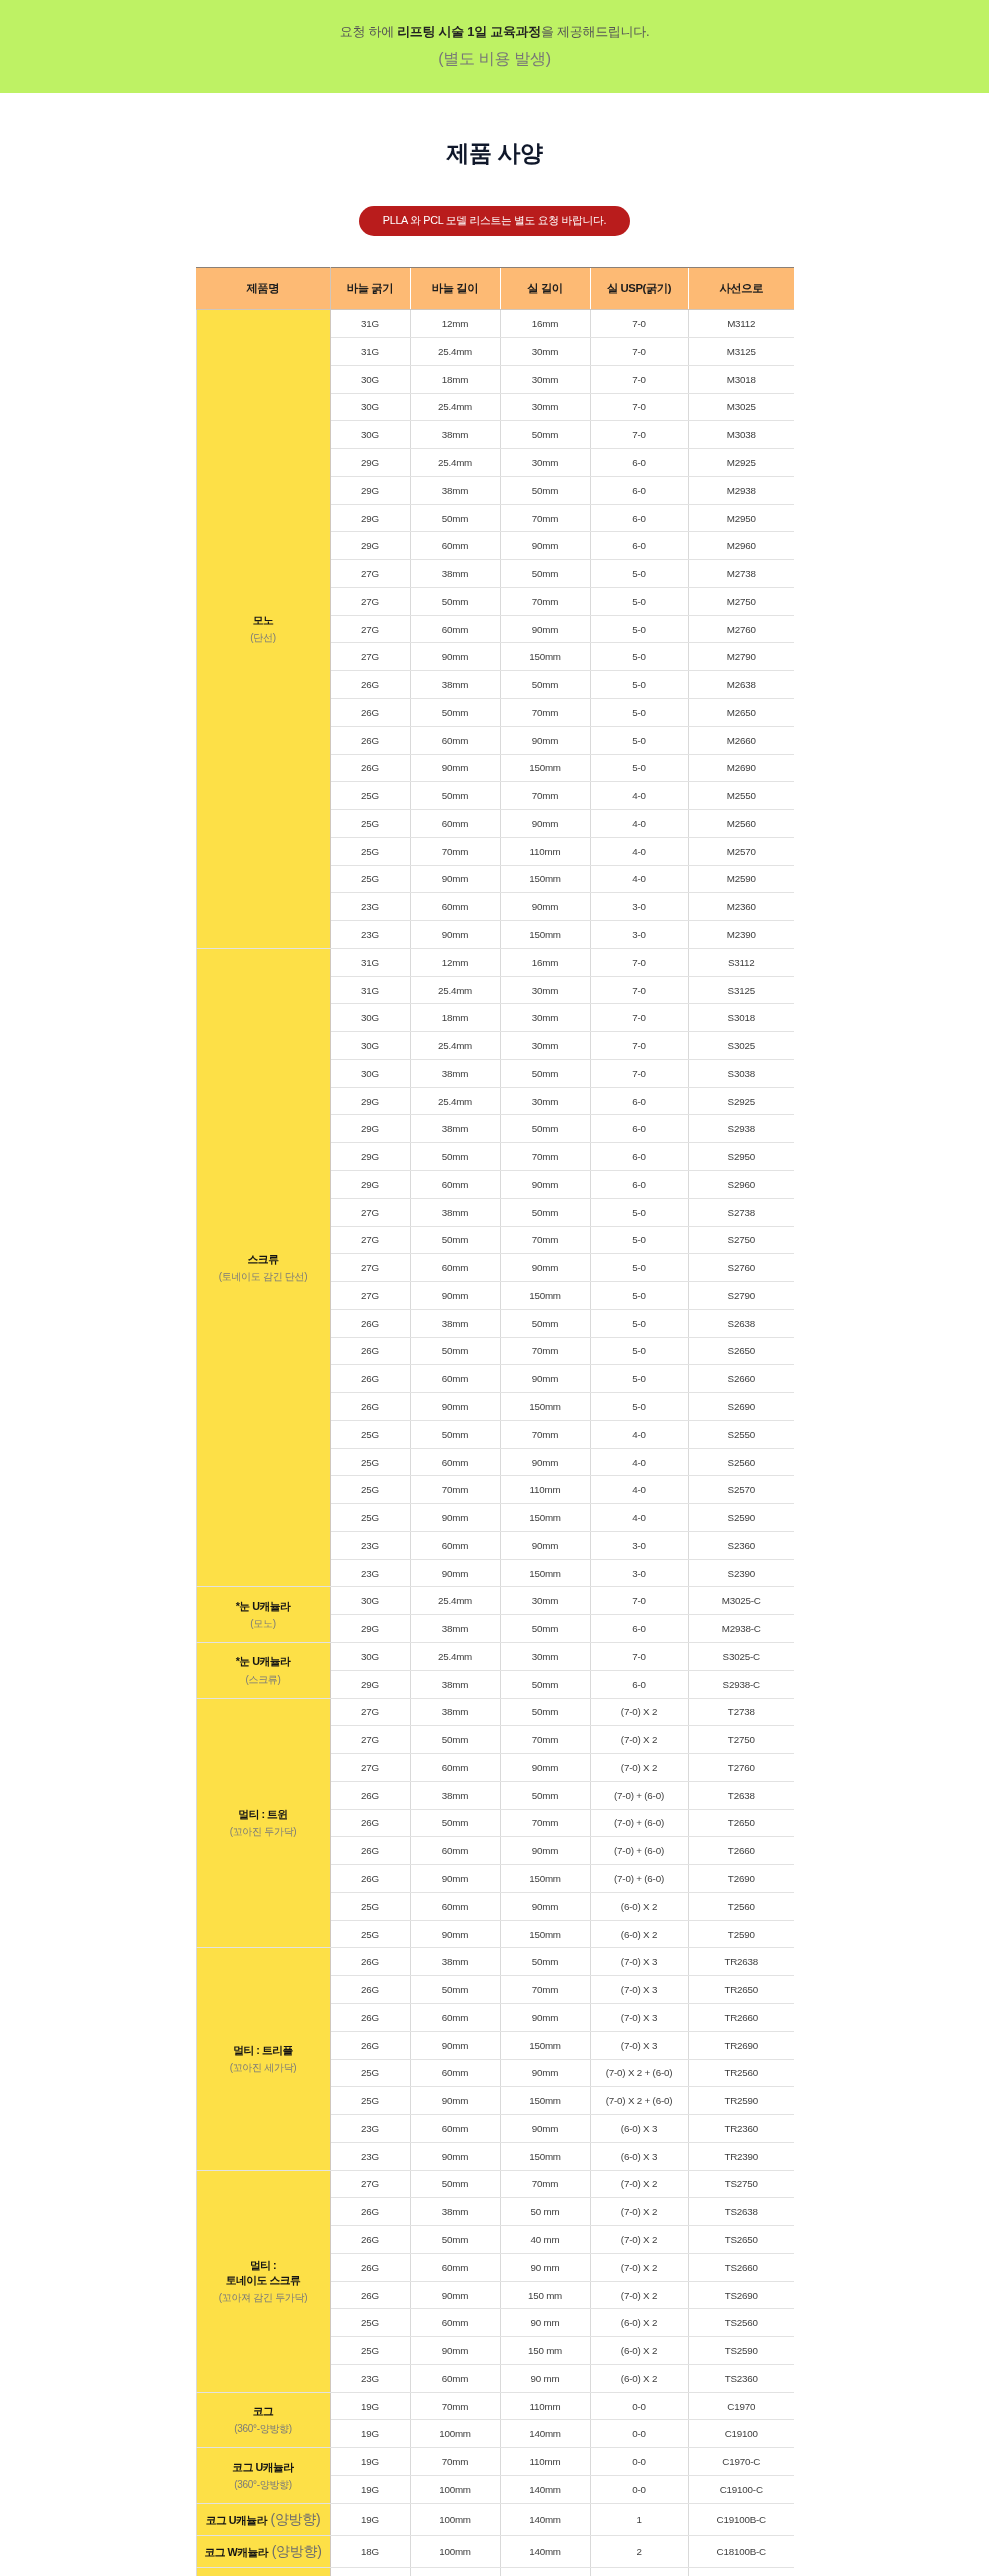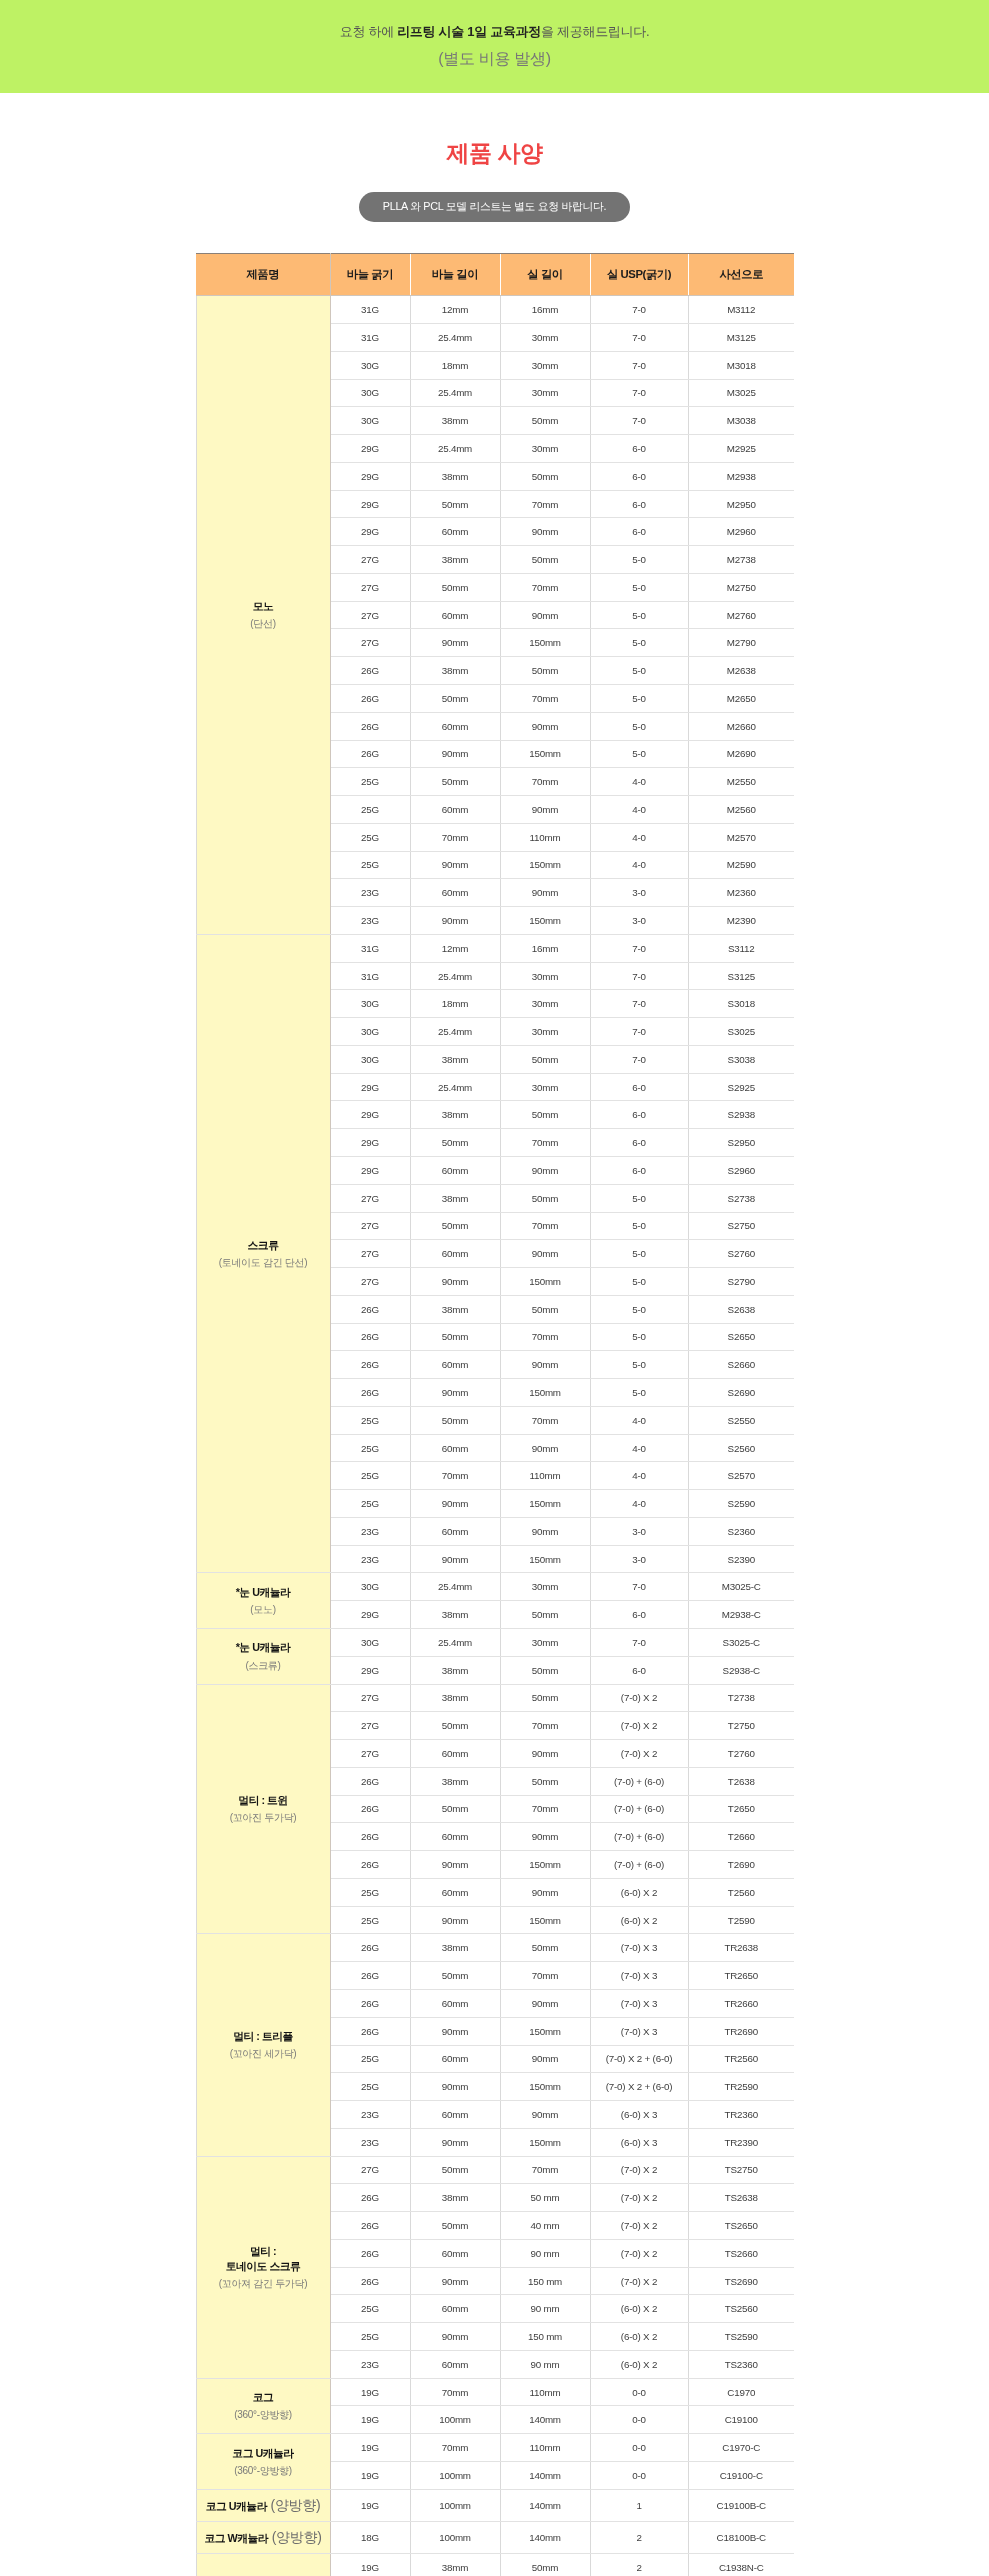--- a/index.html
+++ b/index.html
@@ -37,28 +37,28 @@
   }
 
   
   .title-area{
     padding-top:45px;
     text-align:center;
   }
   .page-title{
     font-size:23px;
     font-weight:800;
-    color:#ef4444;
+    color:#0f172a;
     letter-spacing:-0.5px;
     margin:0;
   }
   .pill{
     display:inline-block;
-    margin-top:23px;
-    background:#737373;
+    margin-top:37px;
+    background:#b91c1c;
     color:#ffffff;
     font-size:10.8px;
     letter-spacing:-0.3px;
     padding:7.7px 24px 8.8px;
     border-radius:20.6px;
     white-space:nowrap;
   }
 
   
   .table-wrap{
@@ -101,21 +101,21 @@
     border-bottom:0.5px solid #e2e2e2;
     border-left:0.5px solid #d9d9d9;
     color:#3e3e3e;
     font-size:9.8px;
     letter-spacing:-0.2px;
     white-space:nowrap;
   }
   table.spec td:last-child{border-right:none;}
 
   td.namecell{
-    background:#fef9c3;
+    background:#fde047;
     border-left:none;
     border-right:0.5px solid #cfc6bd;
     border-bottom:none;
     text-align:center;
     padding:5.2px 4.1px;
     line-height:1.35;
     margin-left:39px;
   }
   td.namecell .nm{
     display:block;

